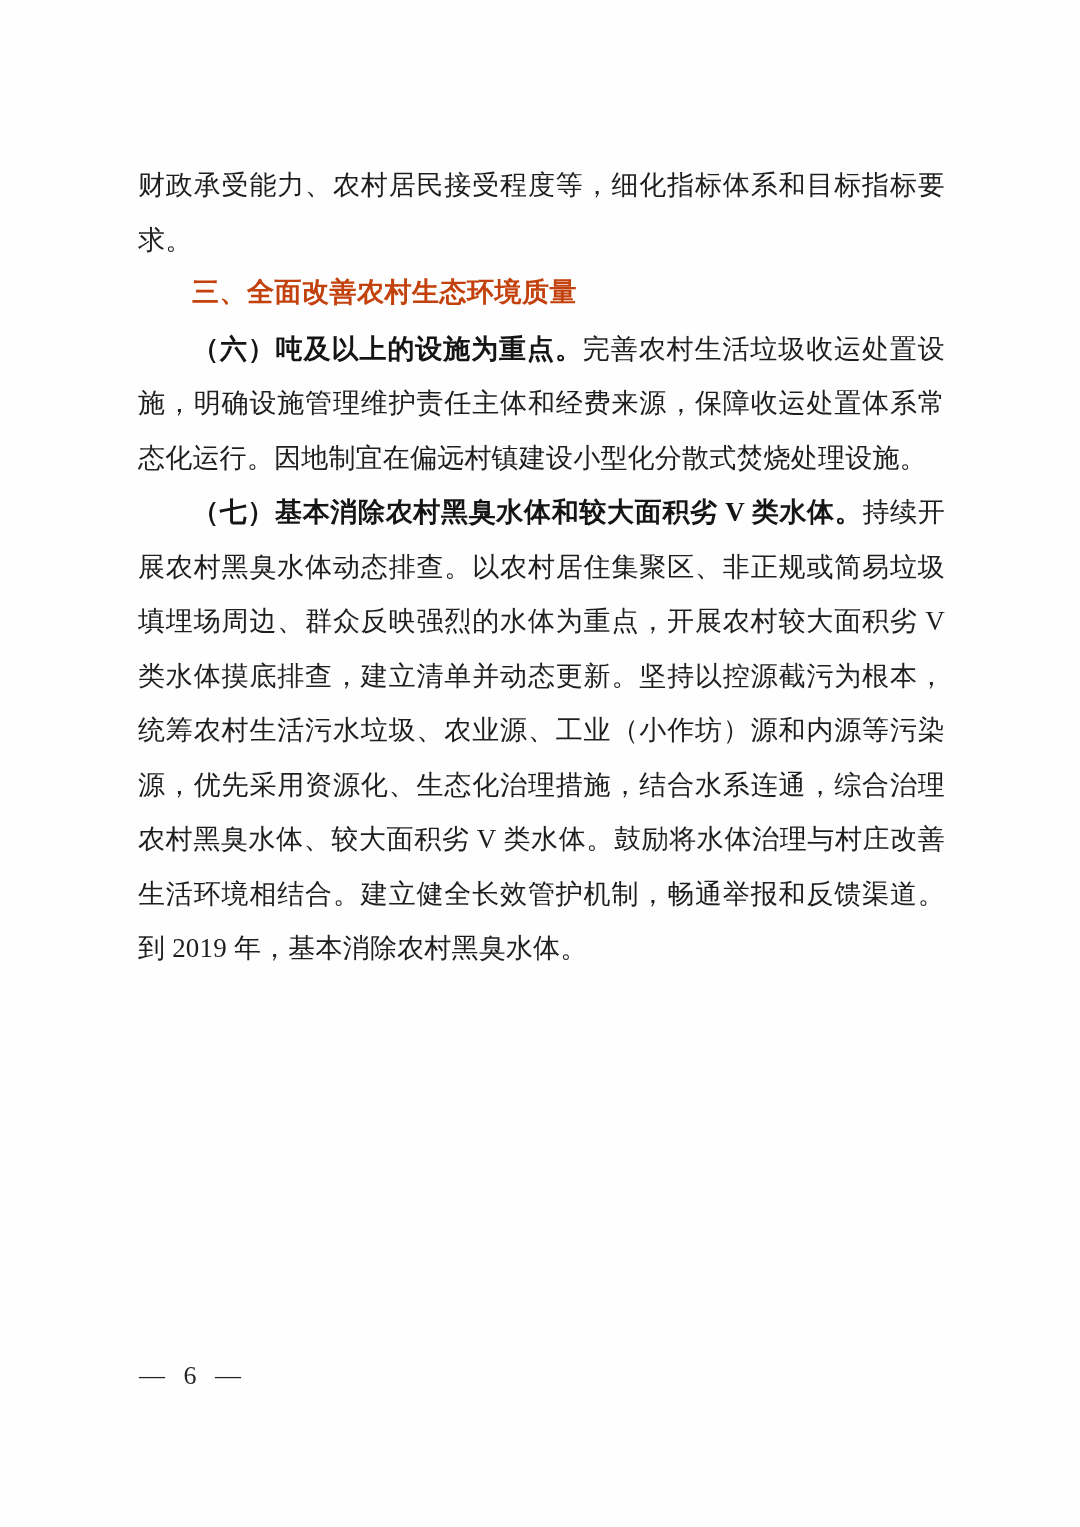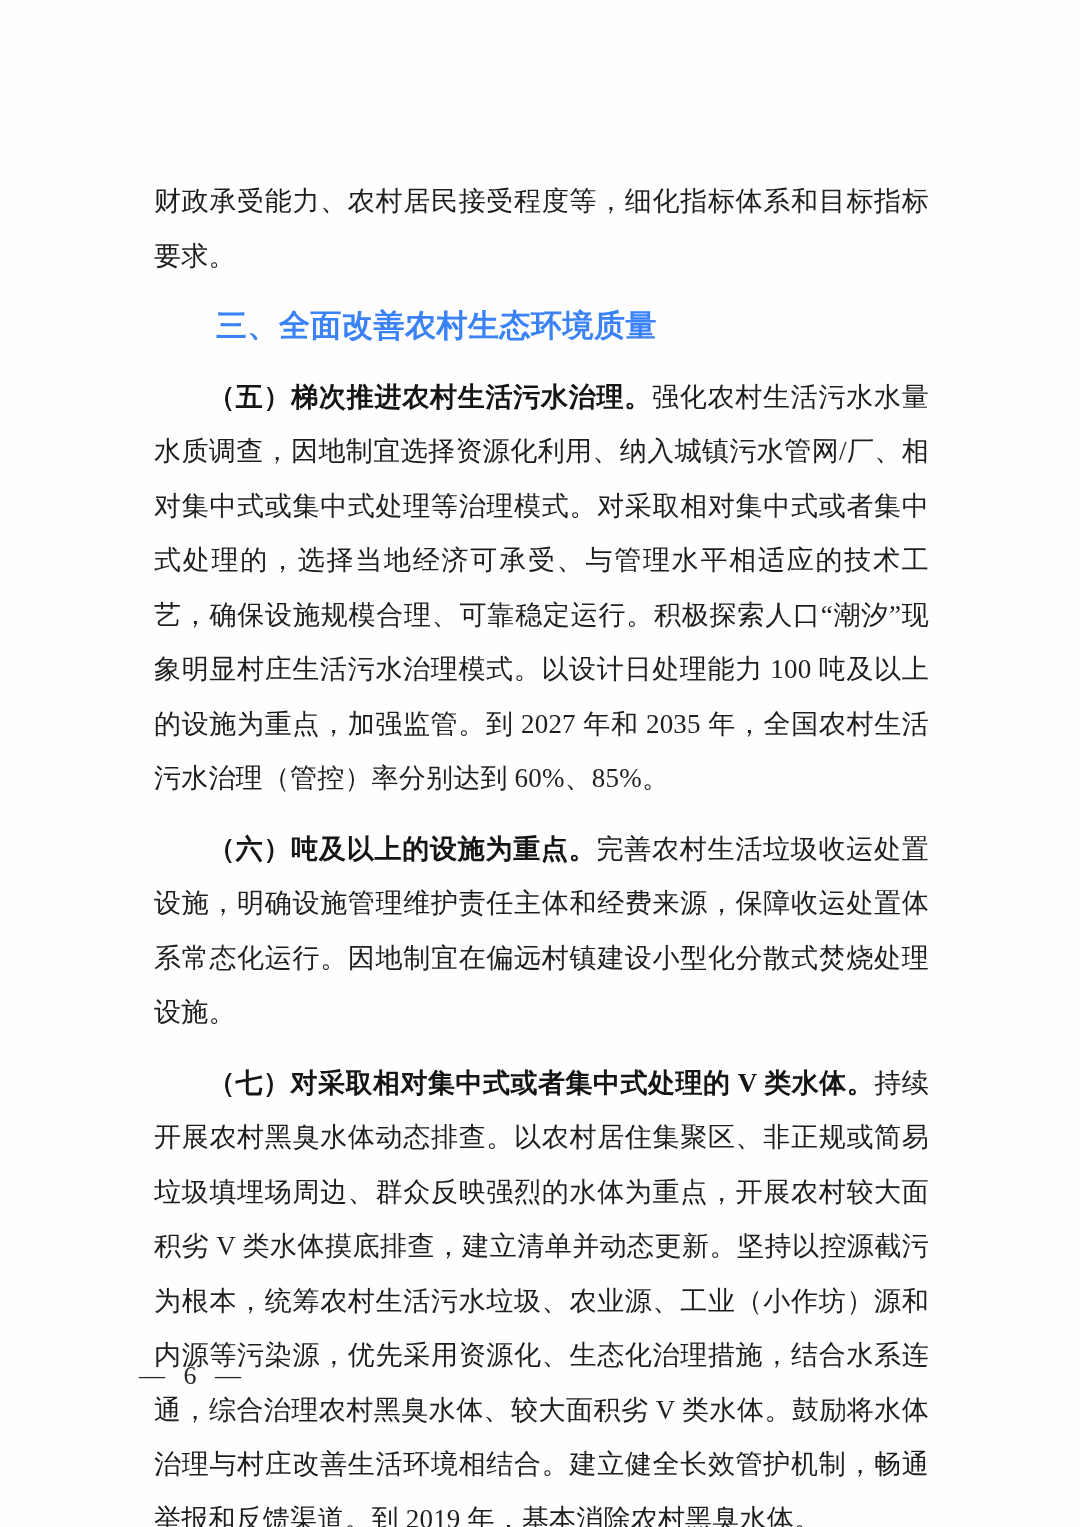--- a/index.html
+++ b/index.html
@@ -20,35 +20,35 @@
     position: absolute;
     left: 138px;
     top: 158px;
     width: 807px;
     font-size: 27px;
     line-height: 54.5px;
     text-align: justify;
     letter-spacing: 0.2px;
   }
   .content p {
-    margin: 16px;
+    margin: 0;
     padding: 0;
   }
   .continuation {
     text-indent: 0;
   }
   .section-heading {
     margin: 0;
     text-indent: 2em;
-    font-family: Liberation Serif, serif;
+    font-family: Liberation Mono, monospace;
     font-weight: 700;
-    font-size: 31px;
+    font-size: 27px;
     line-height: 54.5px;
     letter-spacing: 0.5px;
-    color: #3b82f6;
+    color: #c2410c;
   }
   .para {
     text-indent: 2em;
   }
   .para .lead {
     font-weight: 700;
     color: #151515;
   }
   .pageno {
     position: absolute;
@@ -64,22 +64,21 @@
 </head>
 <body>
 
 <div class="page">
   <div class="content">
 
     <p class="continuation">财政承受能力、农村居民接受程度等，细化指标体系和目标指标要求。</p>
 
     <p class="section-heading">三、全面改善农村生态环境质量</p>
 
-    <p class="para"><span class="lead">（五）梯次推进农村生活污水治理。</span><span>强化农村生活污水水量水质调查，因地制宜选择资源化利用、纳入城镇污水管网/厂、相对集中式或集中式处理等治理模式。对采取相对集中式或者集中式处理的，选择当地经济可承受、与管理水平相适应的技术工艺，确保设施规模合理、可靠稳定运行。积极探索人口“潮汐”现象明显村庄生活污水治理模式。以设计日处理能力 100 吨及以上的设施为重点，加强监管。到 2027 年和 2035 年，全国农村生活污水治理（管控）率分别达到 60%、85%。</span></p>
 
     <p class="para"><span class="lead">（六）吨及以上的设施为重点。</span><span>完善农村生活垃圾收运处置设施，明确设施管理维护责任主体和经费来源，保障收运处置体系常态化运行。因地制宜在偏远村镇建设小型化分散式焚烧处理设施。</span></p>
 
-    <p class="para"><span class="lead">（七）对采取相对集中式或者集中式处理的 V 类水体。</span><span>持续开展农村黑臭水体动态排查。以农村居住集聚区、非正规或简易垃圾填埋场周边、群众反映强烈的水体为重点，开展农村较大面积劣 V 类水体摸底排查，建立清单并动态更新。坚持以控源截污为根本，统筹农村生活污水垃圾、农业源、工业（小作坊）源和内源等污染源，优先采用资源化、生态化治理措施，结合水系连通，综合治理农村黑臭水体、较大面积劣 V 类水体。鼓励将水体治理与村庄改善生活环境相结合。建立健全长效管护机制，畅通举报和反馈渠道。到 2019 年，基本消除农村黑臭水体。</span></p>
+    <p class="para"><span class="lead">（七）基本消除农村黑臭水体和较大面积劣 V 类水体。</span><span>持续开展农村黑臭水体动态排查。以农村居住集聚区、非正规或简易垃圾填埋场周边、群众反映强烈的水体为重点，开展农村较大面积劣 V 类水体摸底排查，建立清单并动态更新。坚持以控源截污为根本，统筹农村生活污水垃圾、农业源、工业（小作坊）源和内源等污染源，优先采用资源化、生态化治理措施，结合水系连通，综合治理农村黑臭水体、较大面积劣 V 类水体。鼓励将水体治理与村庄改善生活环境相结合。建立健全长效管护机制，畅通举报和反馈渠道。到 2019 年，基本消除农村黑臭水体。</span></p>
 
   </div>
 
   <div class="pageno">— 6 —</div>
 </div>
 
 </body></html>

